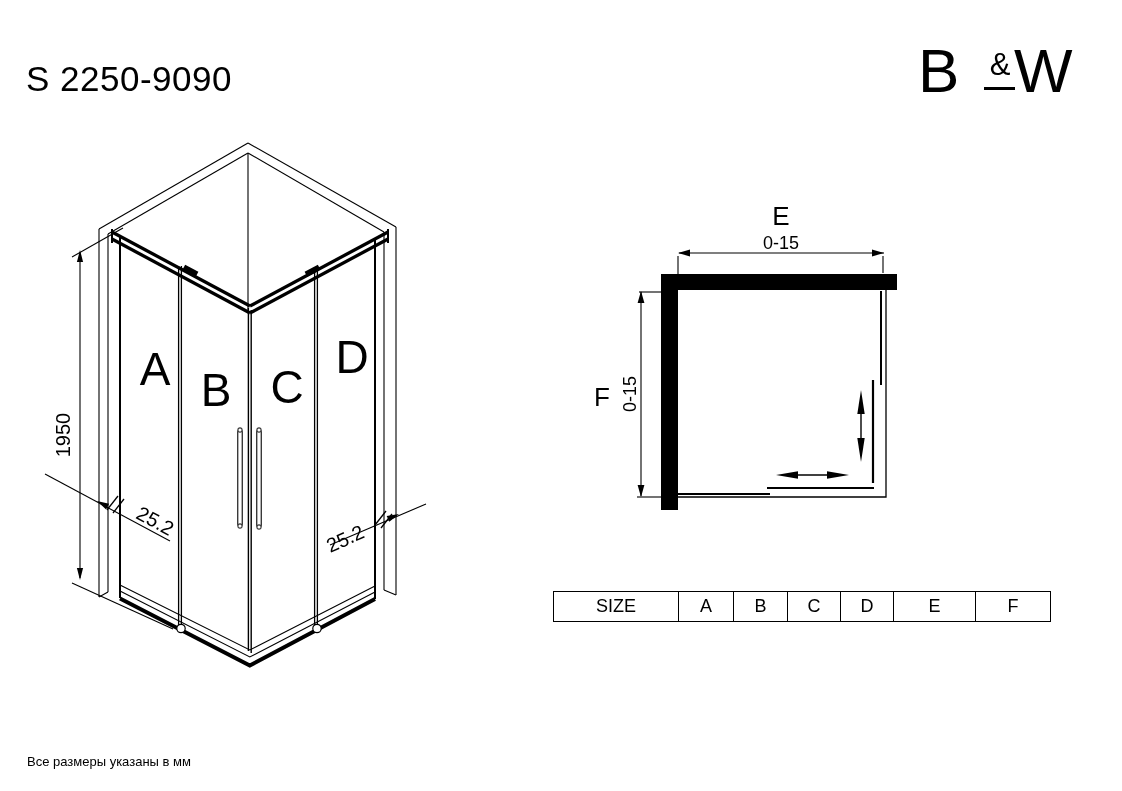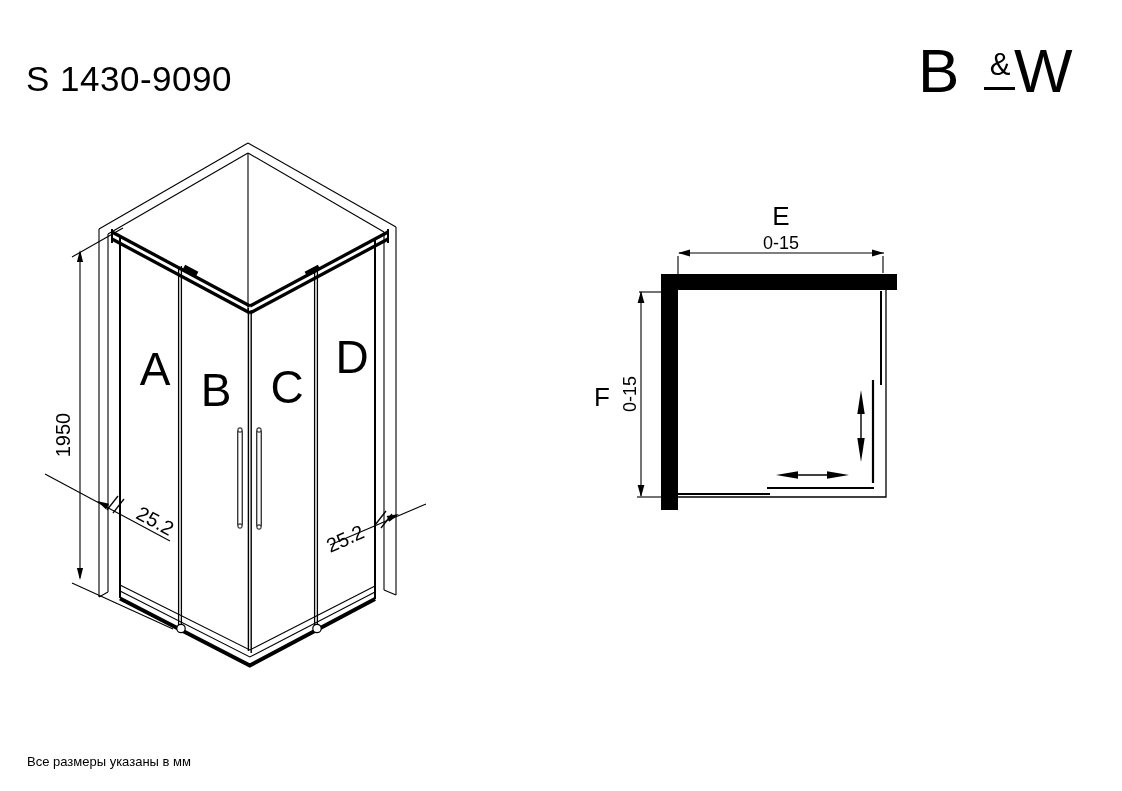--- a/index.html
+++ b/index.html
@@ -34,21 +34,21 @@
   table.spec-table th,table.spec-table td{
     border:1.6px solid #000;height:29px;text-align:center;vertical-align:middle;
     font-size:18px;font-weight:normal;padding:0 2px;white-space:nowrap;
   }
 </style>
 </head>
 <body>
 
 <div class="page">
 
-  <div class="page-title">S 1430-9090</div>
+  <div class="page-title">S 2250-9090</div>
 
   <svg class="drawing" viewBox="0 0 1122 791">
 
     <g>
       <text class="t-logo-big" x="918" y="92">B</text>
       <text class="t-logo-amp" x="1000" y="75" text-anchor="middle">&amp;</text>
       <rect class="blk" x="984" y="87" width="31" height="3"></rect>
       <text class="t-logo-big" x="1014" y="92">W</text>
     </g>
 
@@ -186,18 +186,27 @@
     <colgroup>
       <col style="width:125px">
         <col style="width:55px">
         <col style="width:54px">
       <col style="width:53px">
         <col style="width:53px">
         <col style="width:82px">
         <col style="width:75px">
     </colgroup>
     <tbody>
+      <tr>
+        <th>SIZE</th>
+        <th>A</th>
+        <th>B</th>
+        <th>C</th>
+        <th>D</th>
+        <th>E</th>
+        <th>F</th>
+      </tr>
     </tbody>
   </table>
 
   <div class="footnote">Все размеры указаны в мм</div>
 
 </div>
 
 </body></html>

